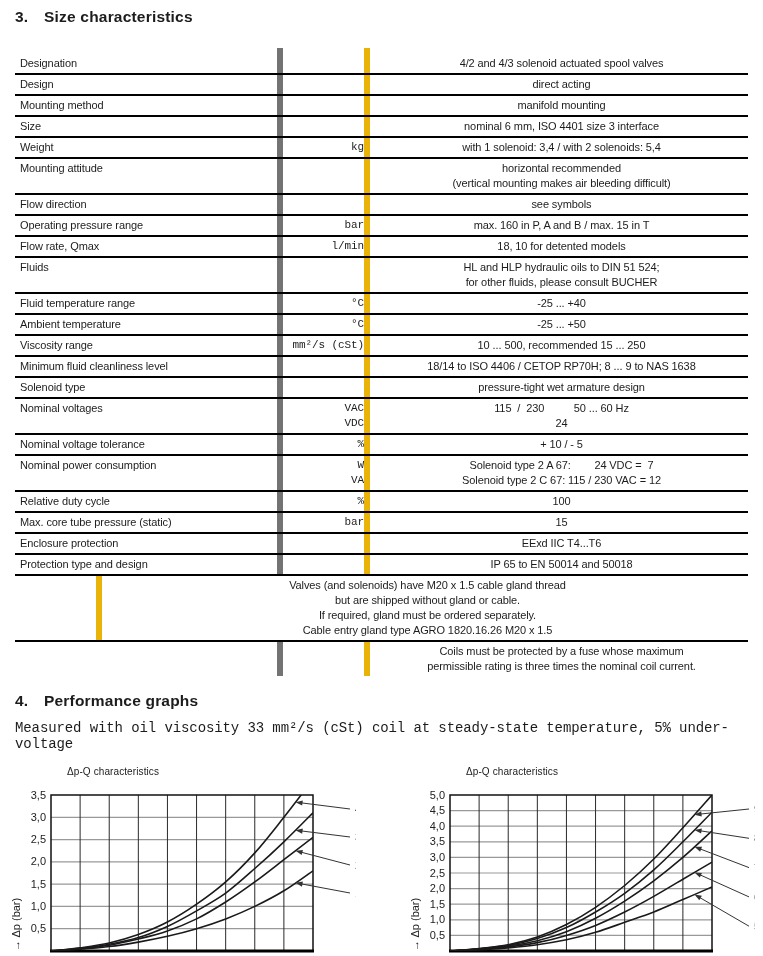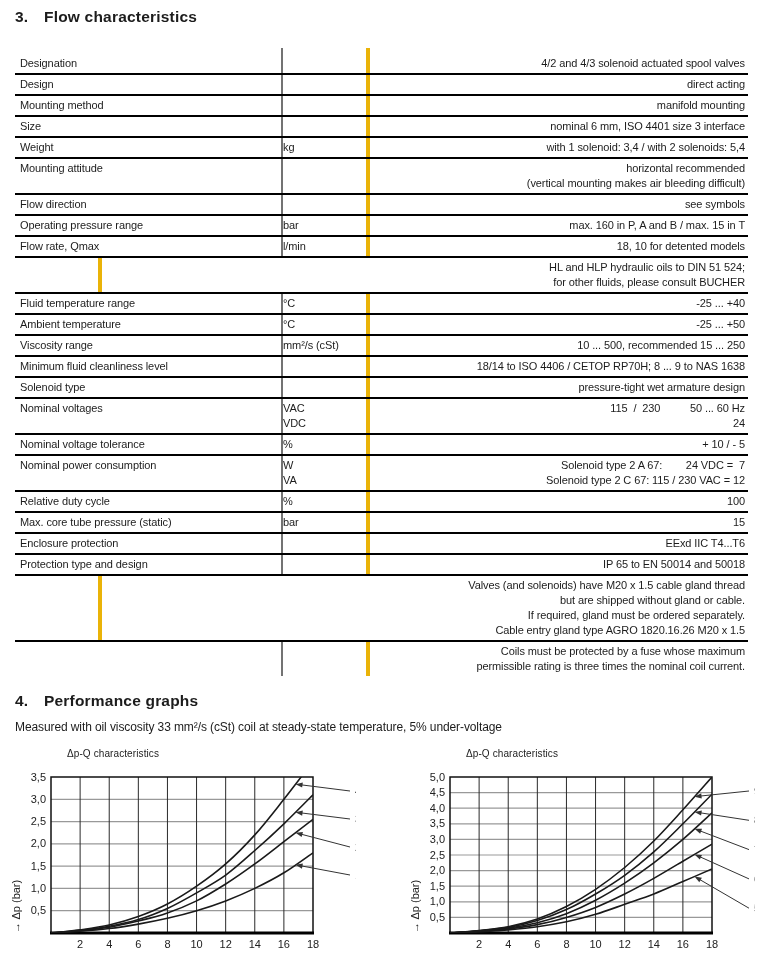--- a/index.html
+++ b/index.html
@@ -16,39 +16,39 @@
     margin-bottom:4px;
   }
   .section-heading .sec-num { display:inline-block; min-width:16px; margin-right:13px; }
 
   
   .char-table { margin-top:22px; width:733px; }
   .t-row { display:flex; border-bottom:2px solid #000; }
   .t-row:last-child { border-bottom:none; }
   .t-row.first .t-cell { padding-top:8px; }
   .t-cell { padding:2px 0 2px 0; font-size:11px; line-height:15px; letter-spacing:-0.1px; }
-  .t-label { width:268px; border-right:2px solid #737373; padding-left:5px; padding-right:20px; }
-  .t-unit  { width:87px;  border-right:4px solid #eab308; text-align:left; }
-  .t-value { flex:1; text-align:right; padding-right:3px; padding-left:8px; white-space:pre-wrap; }
+  .t-label { width:268px; border-right:6px solid #737373; padding-left:5px; padding-right:20px; }
+  .t-unit  { width:87px;  border-right:6px solid #eab308; text-align:right;font-family:Liberation Mono, monospace; }
+  .t-value { flex:1; text-align:center; padding-right:3px; padding-left:8px; white-space:pre-wrap; }
 
   
   .section4 { margin-top:16px; }
-  .perf-note { font-size:12px; margin-top:10px; letter-spacing:-0.1px; }
+  .perf-note { font-size:14px; margin-top:10px; letter-spacing:-0.1px;font-family:Liberation Mono, monospace; }
   .charts { display:flex; gap:54px; margin-top:14px; margin-left:-4px; }
   .chart-block { width:345px; }
   .chart-title { font-size:10px; margin-left:56px; margin-bottom:10px; letter-spacing:0.1px; }
   svg text { font-family:"Liberation Sans","DejaVu Sans",sans-serif; fill:#222; }
 </style>
 </head>
 <body>
 
 <div class="page">
 
   <div class="section-heading">
-    <span class="sec-num">3.</span><span>Flow characteristics</span>
+    <span class="sec-num">3.</span><span>Size characteristics</span>
   </div>
 
   <div class="char-table">
       <div class="t-row first">
         <div class="t-cell t-label">Designation</div>
         <div class="t-cell t-unit">
           <div></div>
         </div>
         <div class="t-cell t-value"><div>4/2 and 4/3 solenoid actuated spool valves</div></div>
       </div>
@@ -102,20 +102,21 @@
         <div class="t-cell t-value"><div>max. 160 in P, A and B / max. 15 in T</div></div>
       </div>
       <div class="t-row">
         <div class="t-cell t-label">Flow rate, Qmax</div>
         <div class="t-cell t-unit">
           <div>l/min</div>
         </div>
         <div class="t-cell t-value"><div>18, 10 for detented models</div></div>
       </div>
       <div class="t-row">
+        <div class="t-cell t-label">Fluids</div>
         <div class="t-cell t-unit">
           <div></div>
         </div>
         <div class="t-cell t-value"><div>HL and HLP hydraulic oils to DIN 51 524;</div><div>for other fluids, please consult BUCHER</div></div>
       </div>
       <div class="t-row">
         <div class="t-cell t-label">Fluid temperature range</div>
         <div class="t-cell t-unit">
           <div>°C</div>
         </div>

